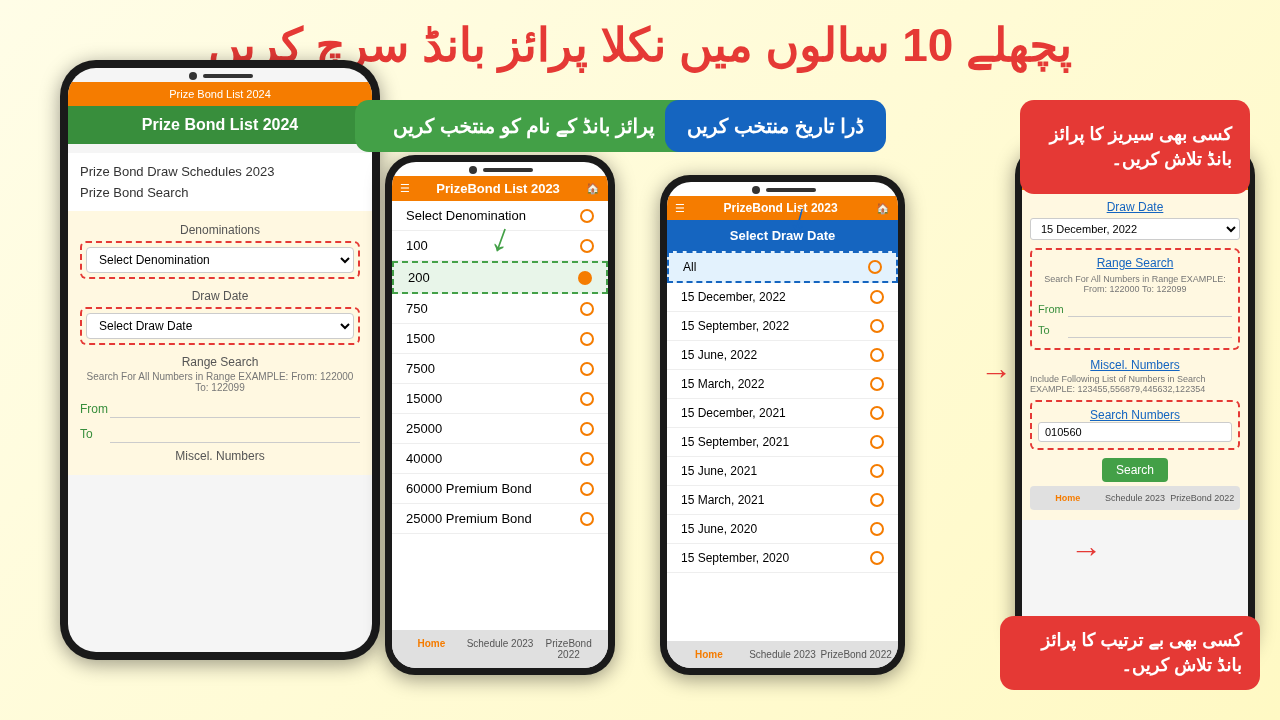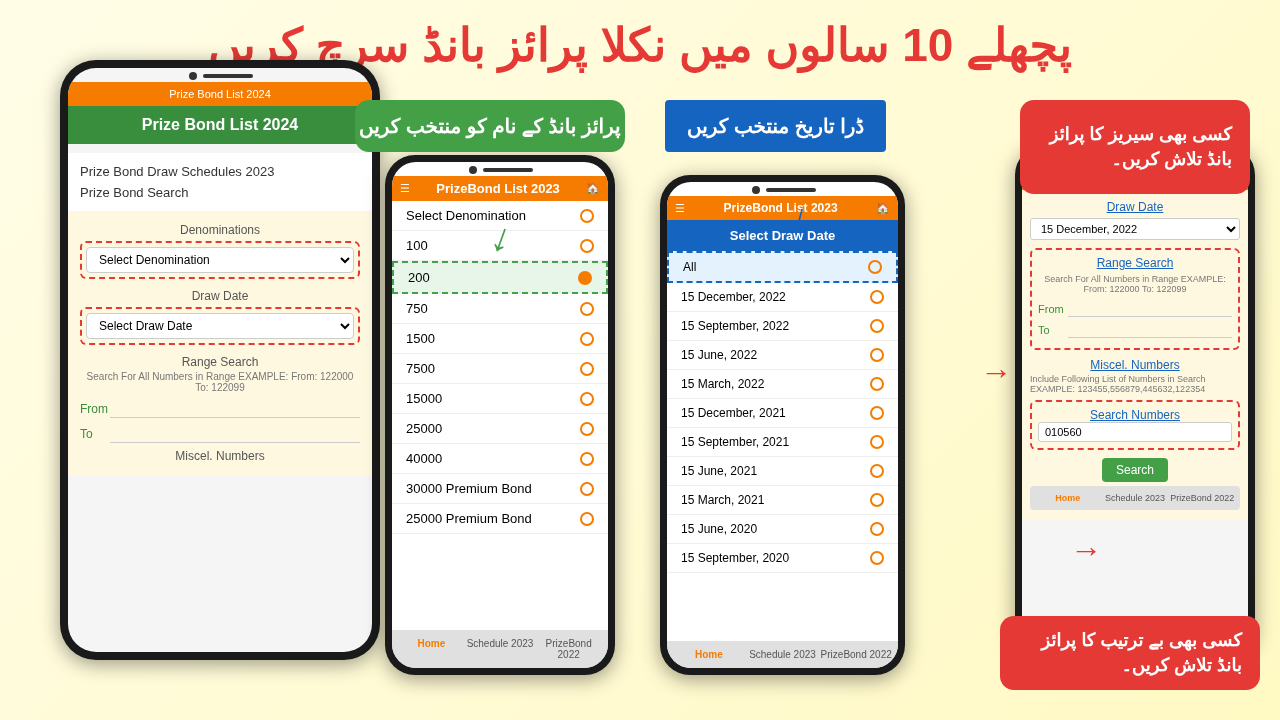--- a/index.html
+++ b/index.html
@@ -135,35 +135,35 @@
     }
 
     
     .green-bubble {
       position: absolute;
       top: 100px;
       left: 355px;
       background: #43a047;
       color: white;
       border-radius: 14px;
-      padding: 14px 4px;
+      padding: 14px 38px;
       font-size: 20px;
       font-weight: bold;
       direction: rtl;
       z-index: 10;
     }
 
     
     .blue-bubble {
       position: absolute;
       top: 100px;
       left: 665px;
       background: #1565c0;
       color: white;
-      border-radius: 4px;
+      border-radius: 14px;
       padding: 14px 22px;
       font-size: 20px;
       font-weight: bold;
       direction: rtl;
       z-index: 10;
     }
 
     
     .red-bubble-tr {
       position: absolute;
@@ -578,21 +578,21 @@
       </div>
       <div class="denom-row">
         <span>25000</span>
         <span class="radio-circle"></span>
       </div>
       <div class="denom-row">
         <span>40000</span>
         <span class="radio-circle"></span>
       </div>
       <div class="denom-row">
-        <span>30000 Premium Bond</span>
+        <span>60000 Premium Bond</span>
         <span class="radio-circle"></span>
       </div>
       <div class="denom-row">
         <span>25000 Premium Bond</span>
         <span class="radio-circle"></span>
       </div>
     </div>
     <div style="background:#e0e0e0;display:flex;padding:5px;position:absolute;bottom:7px;left:7px;right:7px;border-bottom-left-radius:24px;border-bottom-right-radius:24px;">
       <div class="footer-tab active">Home</div>
       <div class="footer-tab">Schedule 2023</div>

